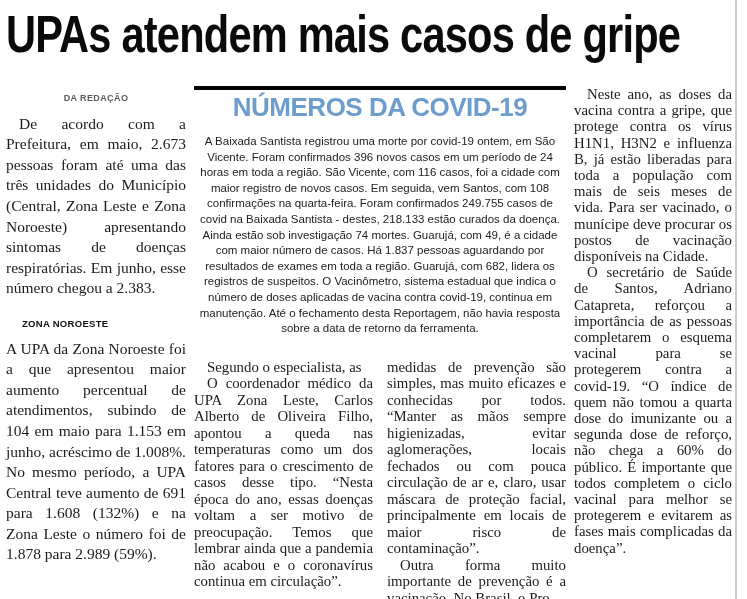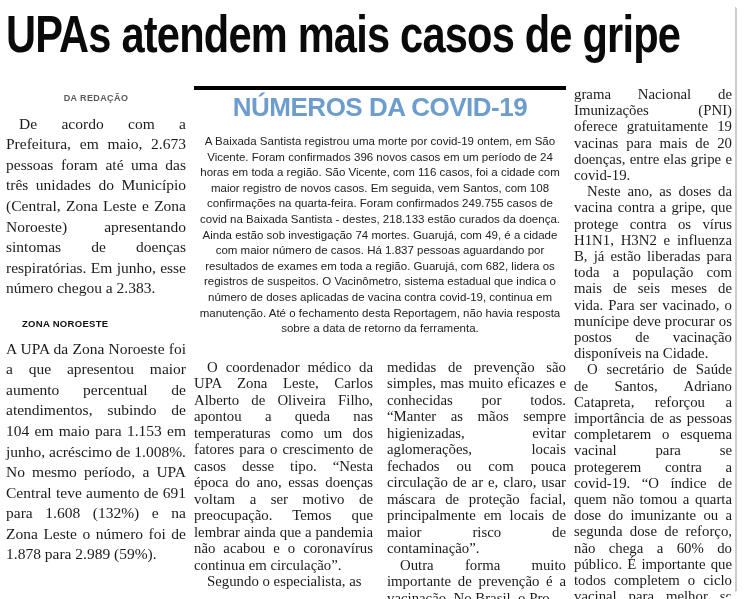--- a/index.html
+++ b/index.html
@@ -1,20 +1,19 @@
 <!DOCTYPE html>
 <html lang="pt-BR"><head>
 <meta charset="utf-8">
 <style>
   html,body { margin:0; padding:0; background:#ffffff; }
   .page {
     position:relative; width:747px; height:599px; overflow:hidden;
     background:#ffffff; color:#1b1b1b;
     font-family:"Liberation Serif", serif;
-    border-radius:31px;
   }
   .headline {
     margin:6px 0 0 6px;
     font-family:"Liberation Sans", sans-serif;
     font-weight:bold; font-size:52px; line-height:1.08;
     letter-spacing:-1px; color:#0a0a0a;
     white-space:nowrap; transform:scaleX(0.80); transform-origin:0 50%;
   }
   .cols { position:absolute; left:6px; top:86px; width:726px; display:flex; gap:8px; }
   .col { text-align:justify; }
@@ -64,32 +63,31 @@
       <p>A UPA da Zona Noroeste foi a que apresentou maior aumento percentual de atendimentos, subindo de 104 em maio para 1.153 em junho, acréscimo de 1.008%. No mesmo período, a UPA Central teve aumento de 691 para 1.608 (132%) e na Zona Leste o número foi de 1.878 para 2.989 (59%).</p>
     </div>
 
     <div class="col-mid">
       <div class="covid-box">
         <div class="covid-title">NÚMEROS DA COVID-19</div>
         <p class="covid-body">A Baixada Santista registrou uma morte por covid-19 ontem, em São Vicente. Foram confirmados 396 novos casos em um período de 24 horas em toda a região. São Vicente, com 116 casos, foi a cidade com maior registro de novos casos. Em seguida, vem Santos, com 108 confirmações na quarta-feira. Foram confirmados 249.755 casos de covid na Baixada Santista - destes, 218.133 estão curados da doença. Ainda estão sob investigação 74 mortes. Guarujá, com 49, é a cidade com maior número de casos. Há 1.837 pessoas aguardando por resultados de exames em toda a região. Guarujá, com 682, lidera os registros de suspeitos. O Vacinômetro, sistema estadual que indica o número de doses aplicadas de vacina contra covid-19, continua em manutenção. Até o fechamento desta Reportagem, não havia resposta sobre a data de retorno da ferramenta.</p>
       </div>
       <div class="sub-cols">
         <div class="sub-col">
+          <p class="indent">Segundo o especialista, as</p>
           <p class="indent">O coordenador médico da UPA Zona Leste, Carlos Alberto de Oliveira Filho, apontou a queda nas temperaturas como um dos fatores para o crescimento de casos desse tipo. “Nesta época do ano, essas doenças voltam a ser motivo de preocupação. Temos que lembrar ainda que a pandemia não acabou e o coronavírus continua em circulação”.</p>
-          <p class="indent">Segundo o especialista, as</p>
         </div>
         <div class="sub-col">
           <p>medidas de prevenção são simples, mas muito eficazes e conhecidas por todos. “Manter as mãos sempre higienizadas, evitar aglomerações, locais fechados ou com pouca circulação de ar e, claro, usar máscara de proteção facial, principalmente em locais de maior risco de contaminação”.</p>
           <p class="indent">Outra forma muito importante de prevenção é a vacinação. No Brasil, o Pro-</p>
         </div>
       </div>
     </div>
 
     <div class="col col-4">
-      <p>grama Nacional de Imunizações (PNI) oferece gratuitamente 19 vacinas para mais de 20 doenças, entre elas gripe e covid-19.</p>
       <p class="indent">Neste ano, as doses da vacina contra a gripe, que protege contra os vírus H1N1, H3N2 e influenza B, já estão liberadas para toda a população com mais de seis meses de vida. Para ser vacinado, o munícipe deve procurar os postos de vacinação disponíveis na Cidade.</p>
       <p class="indent">O secretário de Saúde de Santos, Adriano Catapreta, reforçou a importância de as pessoas completarem o esquema vacinal para se protegerem contra a covid-19. “O índice de quem não tomou a quarta dose do imunizante ou a segunda dose de reforço, não chega a 60% do público. É importante que todos completem o ciclo vacinal para melhor se protegerem e evitarem as fases mais complicadas da doença”.</p>
     </div>
 
   </div>
 
   <div class="rule-right"></div>
 </div>
 
 </body></html>

